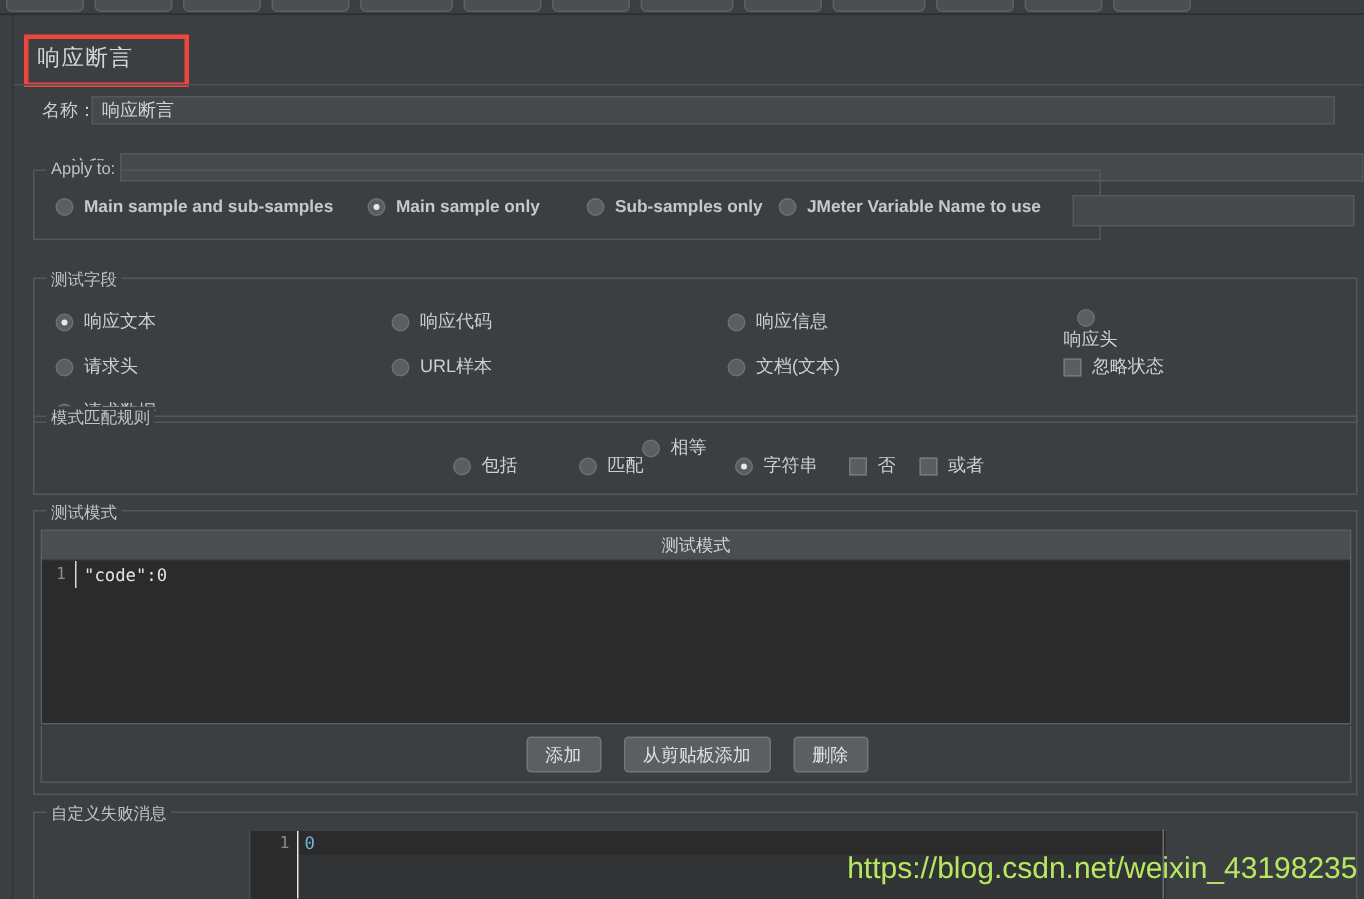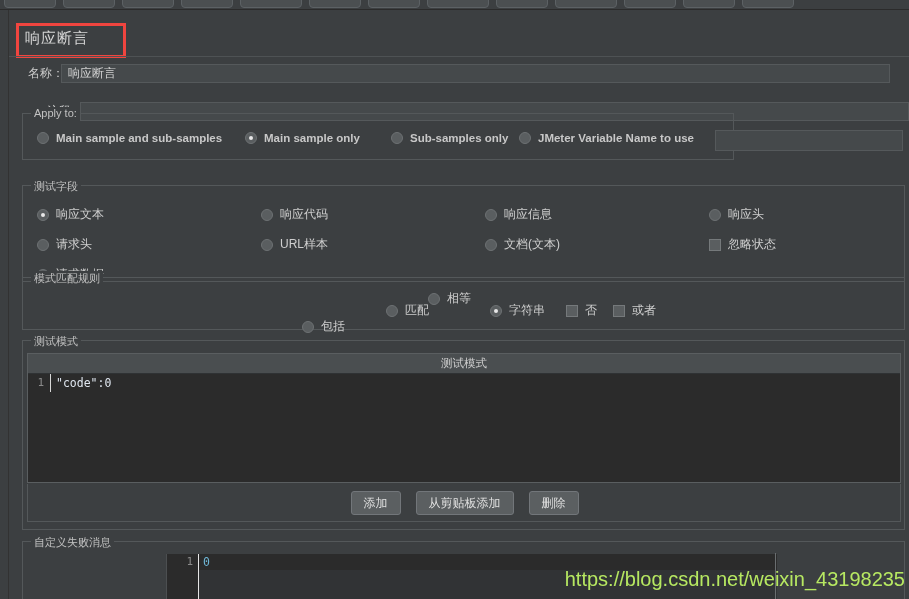--- a/index.html
+++ b/index.html
@@ -423,21 +423,21 @@
       <span class="opt-label">响应文本</span>
     </div>
     <div class="opt" style="left:238px; top:20px;">
       <span class="radio"></span>
       <span class="opt-label">响应代码</span>
     </div>
     <div class="opt" style="left:462px; top:20px;">
       <span class="radio"></span>
       <span class="opt-label">响应信息</span>
     </div>
-    <div class="opt" style="left:686px; top:20px;">
+    <div class="opt" style="left:686px; top:20px;flex-direction:column;">
       <span class="radio"></span>
       <span class="opt-label">响应头</span>
     </div>
 
     <div class="opt" style="left:14px; top:50px;text-align:center;">
       <span class="radio"></span>
       <span class="opt-label">请求头</span>
     </div>
     <div class="opt" style="left:238px; top:50px;">
       <span class="radio"></span>
@@ -454,21 +454,21 @@
 
     <div class="opt" style="left:14px; top:80px;">
       <span class="radio"></span>
       <span class="opt-label">请求数据</span>
     </div>
   </div>
 
   <div class="group" id="grp-rule">
     <span class="group-title">模式匹配规则</span>
 
-    <div class="opt" style="left:279px; top:24px;margin-top:16px;">
+    <div class="opt" style="left:279px; top:24px;">
       <span class="radio"></span>
       <span class="opt-label">包括</span>
     </div>
     <div class="opt" style="left:363px; top:24px;">
       <span class="radio"></span>
       <span class="opt-label">匹配</span>
     </div>
     <div class="opt" style="left:405px; top:12px;font-family:Liberation Mono, monospace;">
       <span class="radio"></span>
       <span class="opt-label">相等</span>

